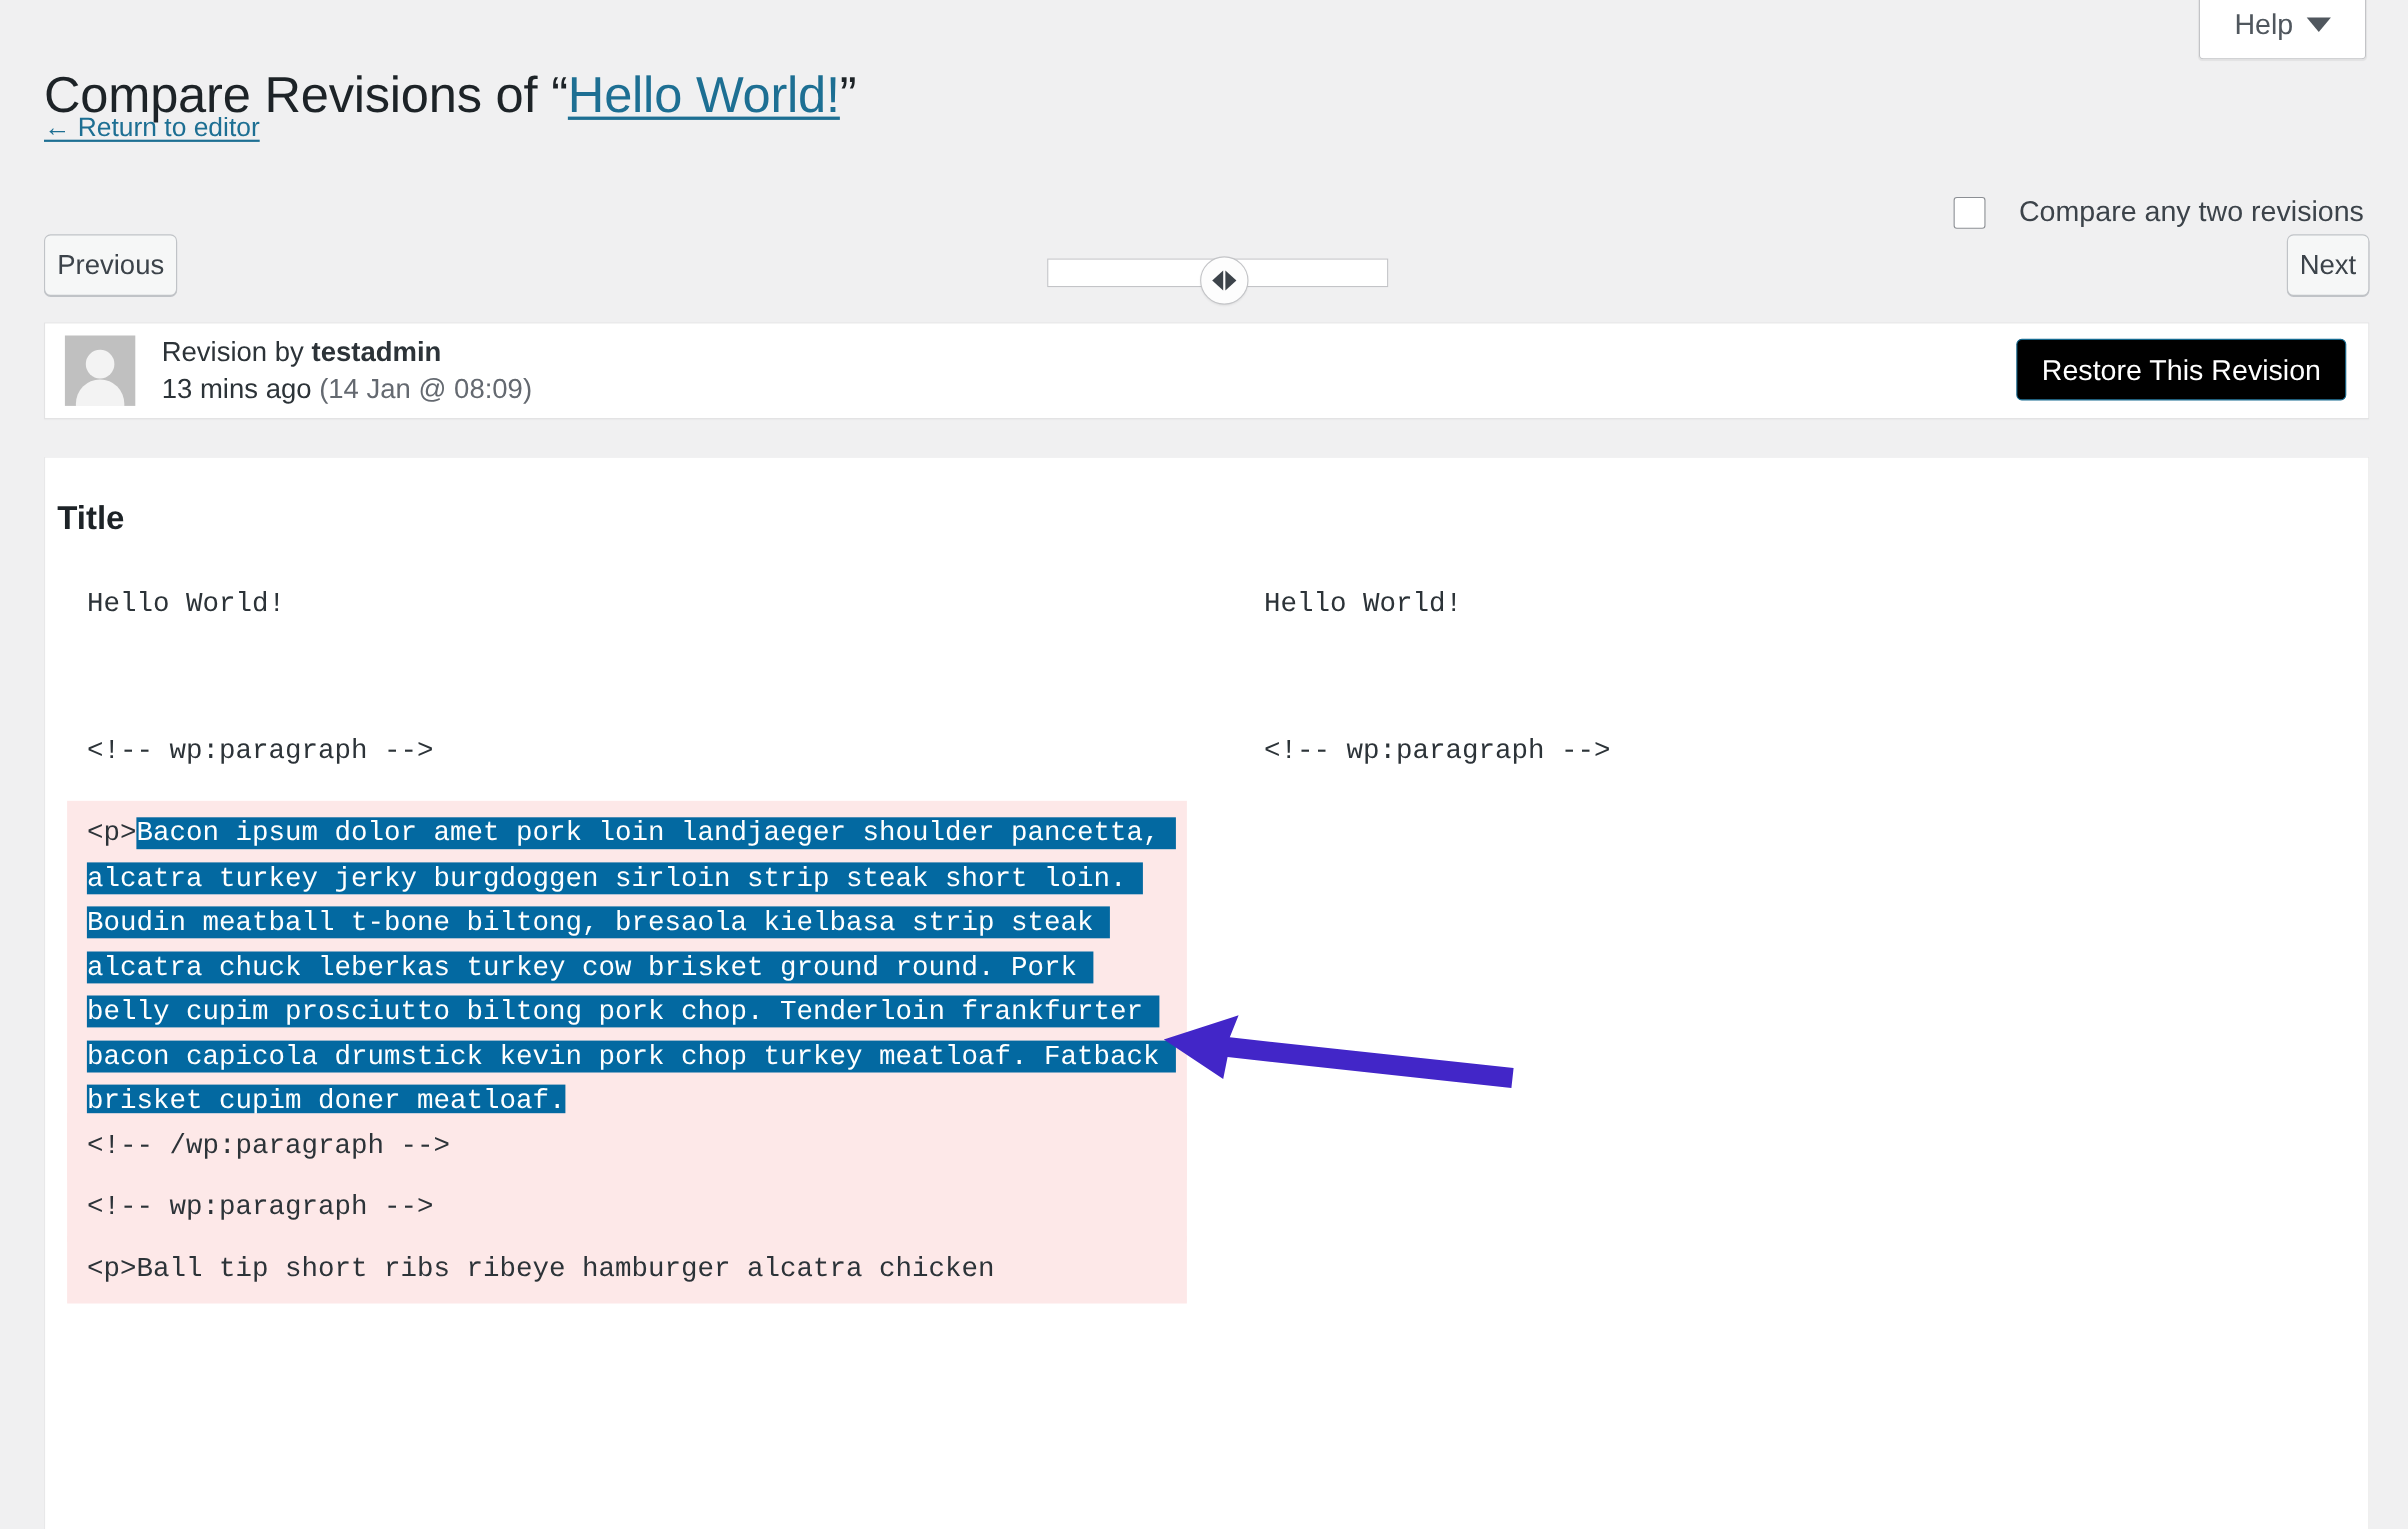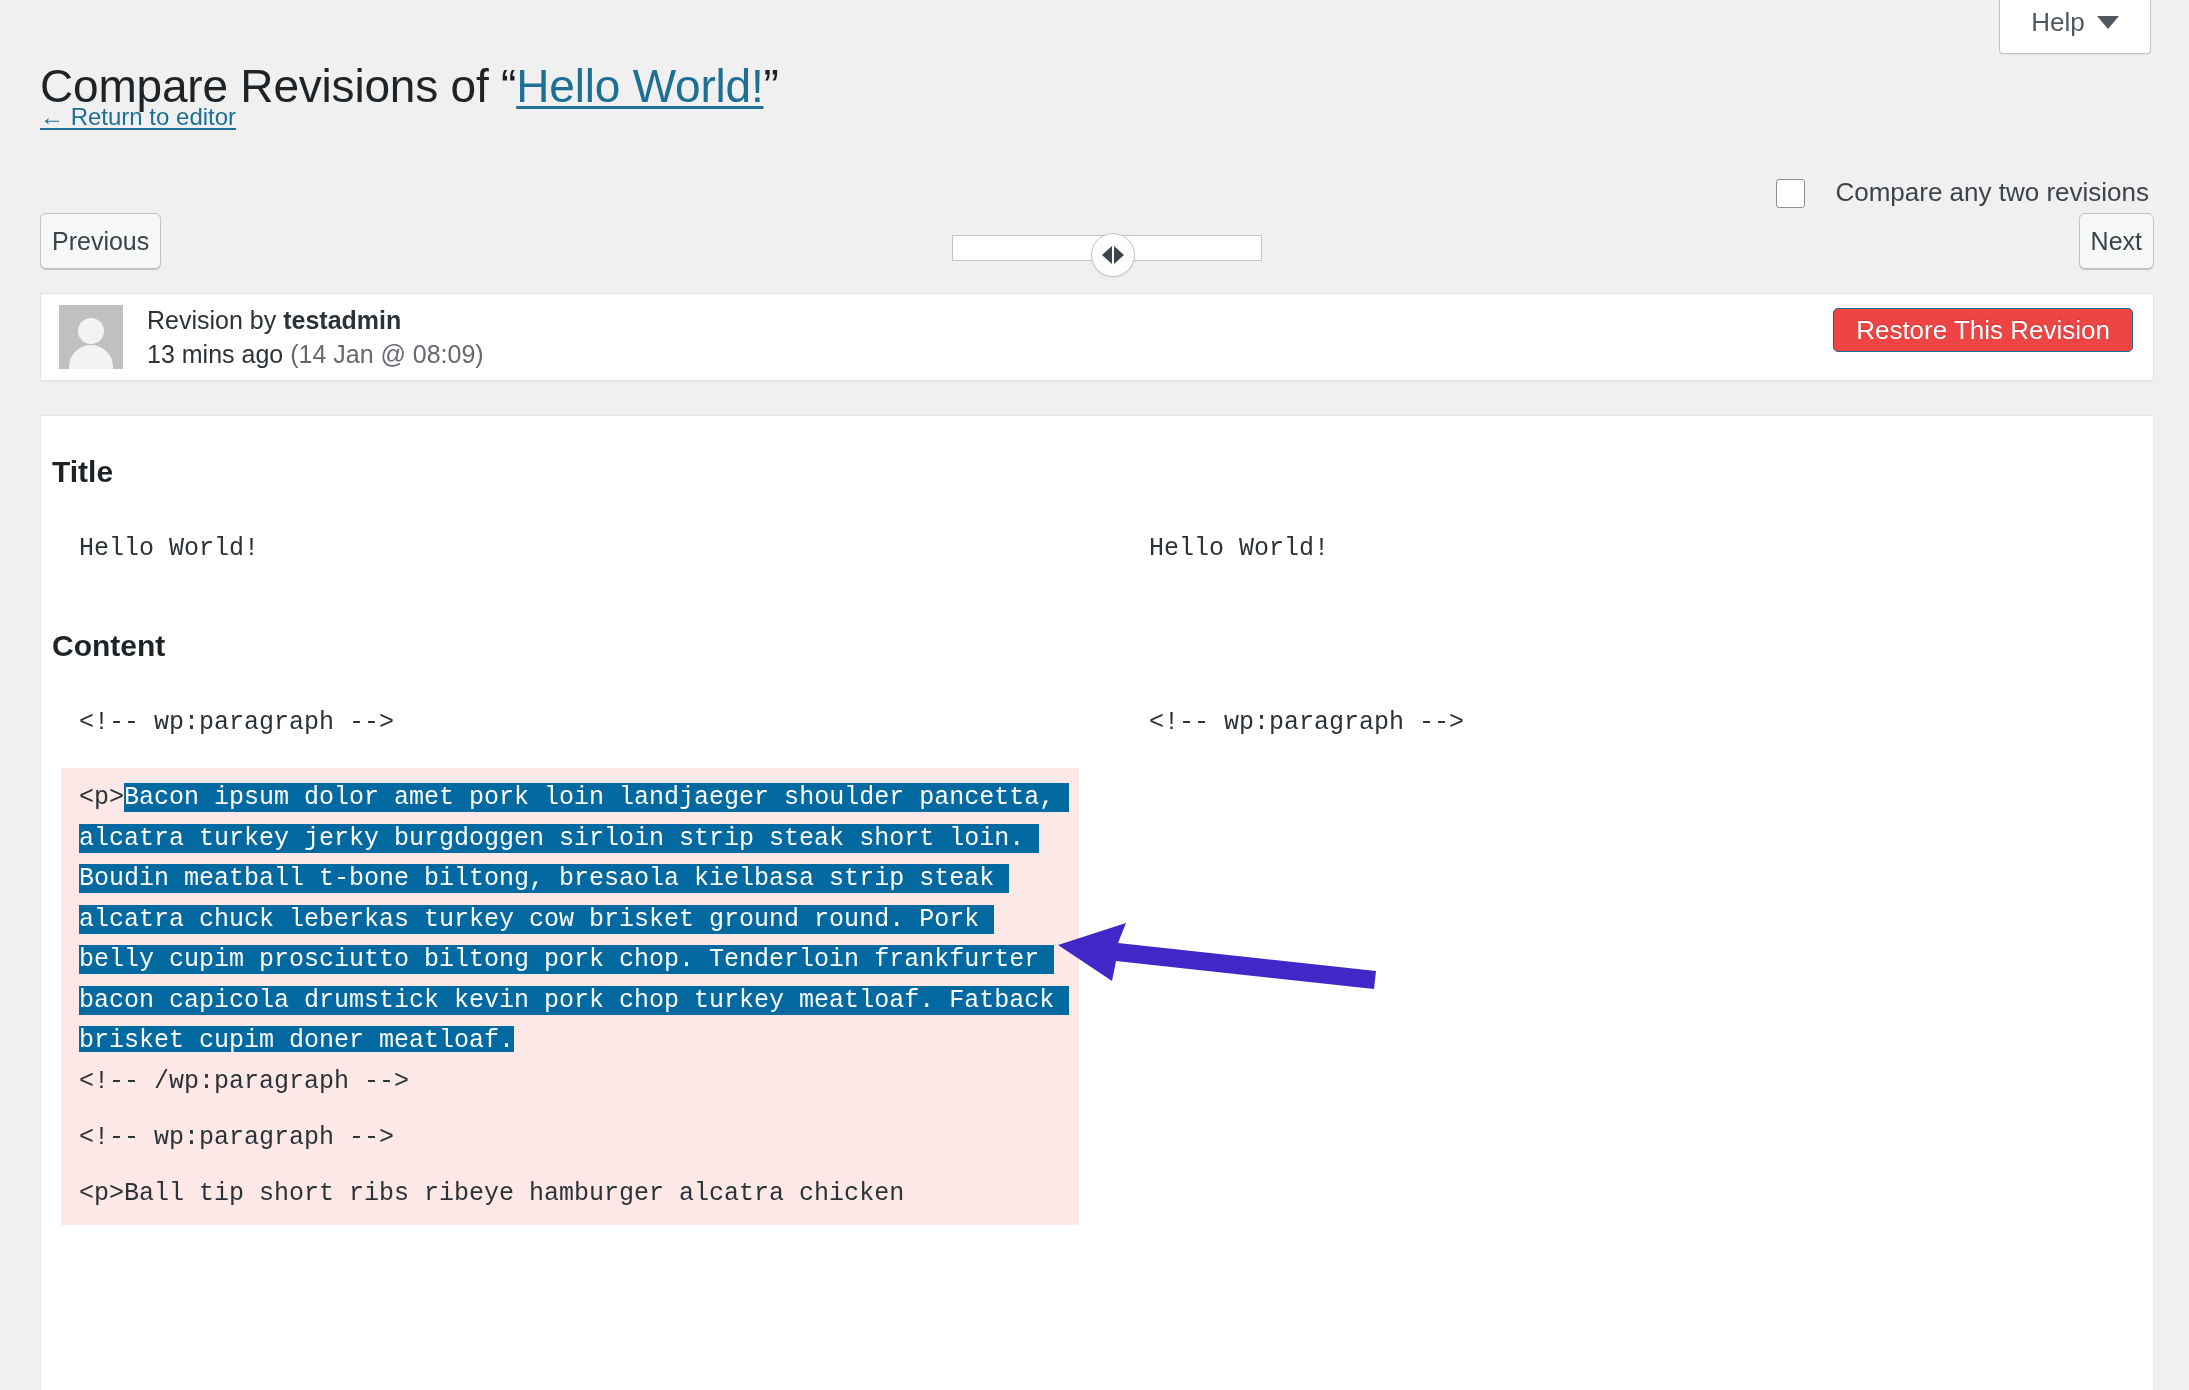--- a/index.html
+++ b/index.html
@@ -125,22 +125,22 @@
     transform: translateX(-50%);
     width: 44px; height: 40px; border-radius: 22px 22px 0 0; background: #f3f3f3;
   }
   .rev-text { margin-left: 24px; line-height: 1.38; }
   .rev-line1 { font-size: 25px; color: #2c3338; }
   .rev-line1 b { font-weight: 700; }
   .rev-line2 { font-size: 25px; color: #2c3338; }
   .rev-line2 .muted { color: #646970; }
   .restore-btn {
     position: absolute; right: 20px; top: 14px;
-    height: 44px; padding: 0 22px;
-    background: #ef4444; border: 1px solid #166a90;
+    height: 56px; padding: 0 22px;
+    background: #000000; border: 1px solid #166a90;
     border-radius: 5px;
     color: #fff; font-size: 26px;
     display: flex; align-items: center; justify-content: center;
     text-shadow: 0 -1px 1px rgba(0,0,0,.18);
   }
 
   
   .card {
     position: absolute; left: 40px; top: 415px;
     width: 2114px; height: 1000px;
@@ -221,21 +221,20 @@
 
     <div class="sec-head">Title</div>
 
     <div class="diff-table" style="height:104px">
       <div class="diff-row">
         <div class="diff-cell col-l" style="top:0">Hello World!</div>
         <div class="diff-cell col-r" style="top:0">Hello World!</div>
       </div>
     </div>
 
-    <div class="sec-head" style="margin-top:6px">Content</div>
 
     <div class="diff-table" style="height:760px">
 
       <div class="diff-row">
         <div class="diff-cell col-l" style="top:0">&lt;!-- wp:paragraph --&gt;</div>
         <div class="diff-cell col-r" style="top:0">&lt;!-- wp:paragraph --&gt;</div>
       </div>
 
       <div class="diff-row">
         <div class="diff-cell col-l deleted" style="top:74px"><span>&lt;p&gt;</span><span class="sel">Bacon ipsum dolor amet pork loin landjaeger shoulder pancetta, alcatra turkey jerky burgdoggen sirloin strip steak short loin. Boudin meatball t-bone biltong, bresaola kielbasa strip steak alcatra chuck leberkas turkey cow brisket ground round. Pork belly cupim prosciutto biltong pork chop. Tenderloin frankfurter bacon capicola drumstick kevin pork chop turkey meatloaf. Fatback brisket cupim doner meatloaf.</span><br><span>&lt;/p&gt;</span></div>

